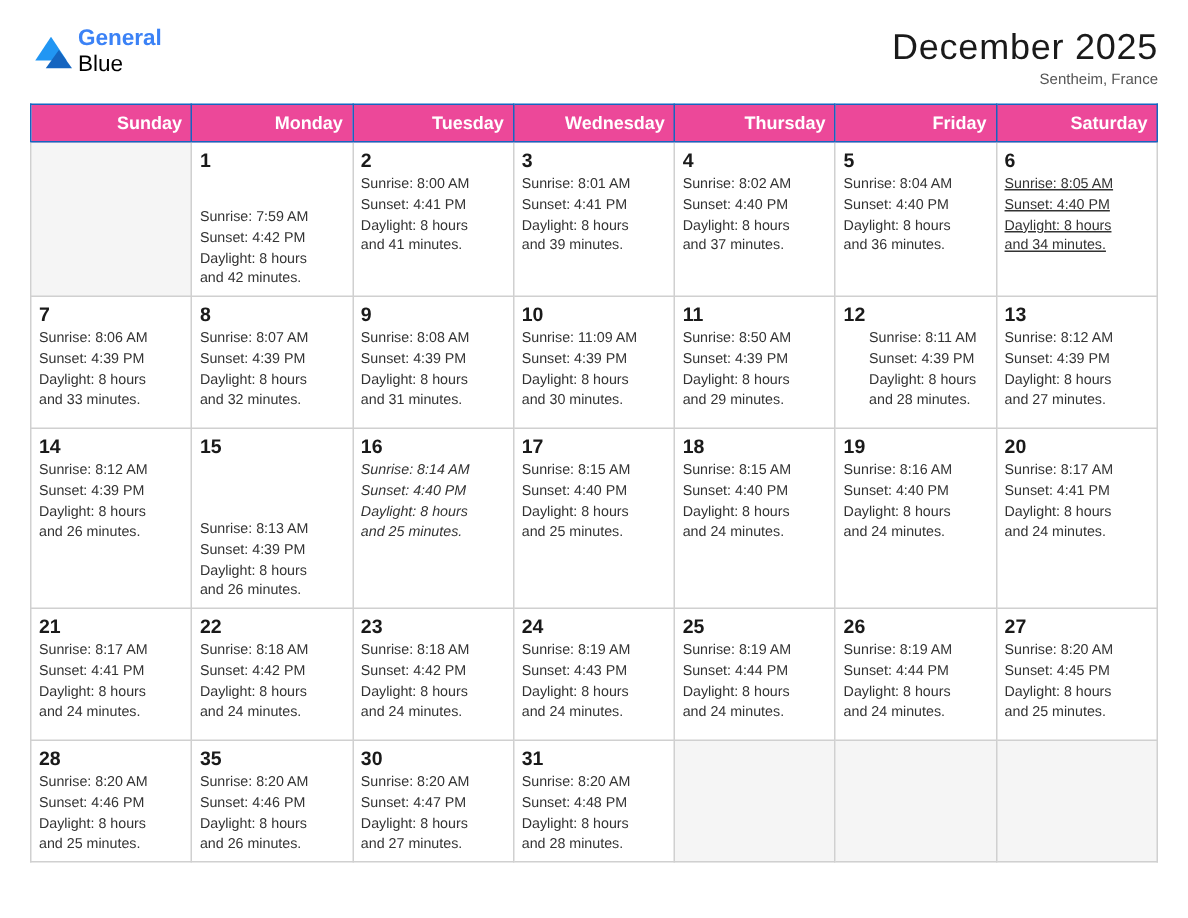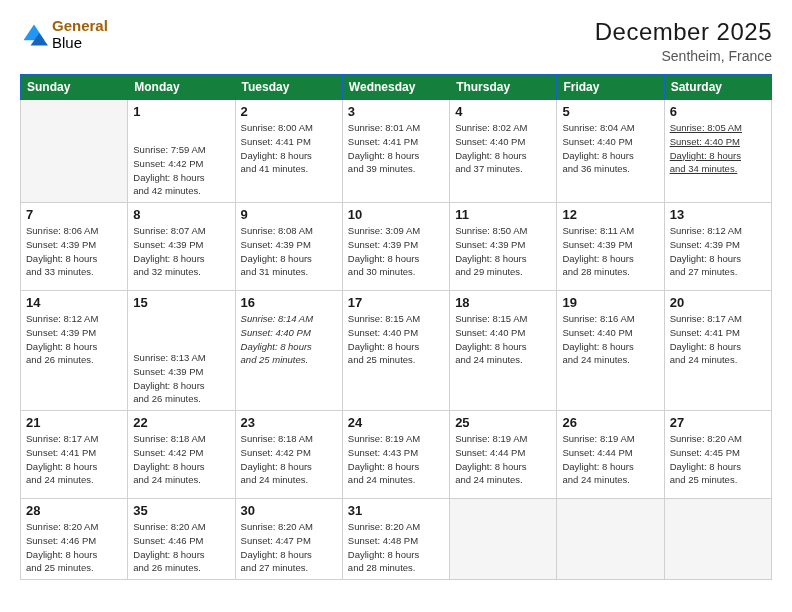--- a/index.html
+++ b/index.html
@@ -34,35 +34,35 @@
     .title-block {
       text-align: right;
     }
     .month-title {
       font-size: 24px;
       font-weight: 300;
       color: #1a1a1a;
       letter-spacing: 0.5px;
     }
     .subtitle {
-      font-size: 14px;
+      font-size: 10px;
       color: #555;
       margin-top: 2px;
     }
     .calendar {
       width: 100%;
       border-collapse: collapse;
       table-layout: fixed;
     }
     .calendar th {
-      background: #15803d;
+      background: #ec4899;
       color: #fff;
       font-size: 12px;
       font-weight: 600;
-      text-align: left;
+      text-align: right;
       padding: 5px 6px;
       border: 1px solid #1565C0;
     }
     .calendar td {
       vertical-align: top;
       border: 1px solid #d0d0d0;
       padding: 4px 5px;
       height: 88px;
       font-size: 10px;
       color: #333;
@@ -91,21 +91,21 @@
 
 <div class="page">
   <div class="header">
     <div class="logo">
       <svg class="logo-icon" viewBox="0 0 32 32">
         <polygon points="16,4 28,22 4,22" fill="#2196F3"></polygon>
         <polygon points="22,14 32,28 12,28" fill="#1565C0"></polygon>
       </svg>
       <div>
         <div style="font-size:15px;font-weight:bold;color:#1a1a1a;line-height:1.1;">
-          <span style="color:#a16207;">General</span>
+          <span style="color:#3b82f6;">General</span>
         </div>
         <div style="font-size:15px;font-weight:normal;color:#000000;line-height:1.1;">Blue</div>
       </div>
     </div>
     <div class="title-block">
       <div class="month-title">December 2025</div>
       <div class="subtitle">Sentheim, France</div>
     </div>
   </div>
 
@@ -184,35 +184,35 @@
           </td>
           <td>
             <div class="day-number">9</div>
             <div class="day-info" style="white-space: pre-line;">Sunrise: 8:08 AM
 Sunset: 4:39 PM
 Daylight: 8 hours
 and 31 minutes.</div>
           </td>
           <td>
             <div class="day-number">10</div>
-            <div class="day-info" style="white-space: pre-line;">Sunrise: 3:09 AM
+            <div class="day-info" style="white-space: pre-line;">Sunrise: 11:09 AM
 Sunset: 4:39 PM
 Daylight: 8 hours
 and 30 minutes.</div>
           </td>
           <td>
             <div class="day-number">11</div>
             <div class="day-info" style="white-space: pre-line;">Sunrise: 8:50 AM
 Sunset: 4:39 PM
 Daylight: 8 hours
 and 29 minutes.</div>
           </td>
           <td>
             <div class="day-number">12</div>
-            <div class="day-info" style="white-space: pre-line;">Sunrise: 8:11 AM
+            <div class="day-info" style="white-space: pre-line; margin-left: 17px;">Sunrise: 8:11 AM
 Sunset: 4:39 PM
 Daylight: 8 hours
 and 28 minutes.</div>
           </td>
           <td>
             <div class="day-number">13</div>
             <div class="day-info" style="white-space: pre-line;">Sunrise: 8:12 AM
 Sunset: 4:39 PM
 Daylight: 8 hours
 and 27 minutes.</div>

